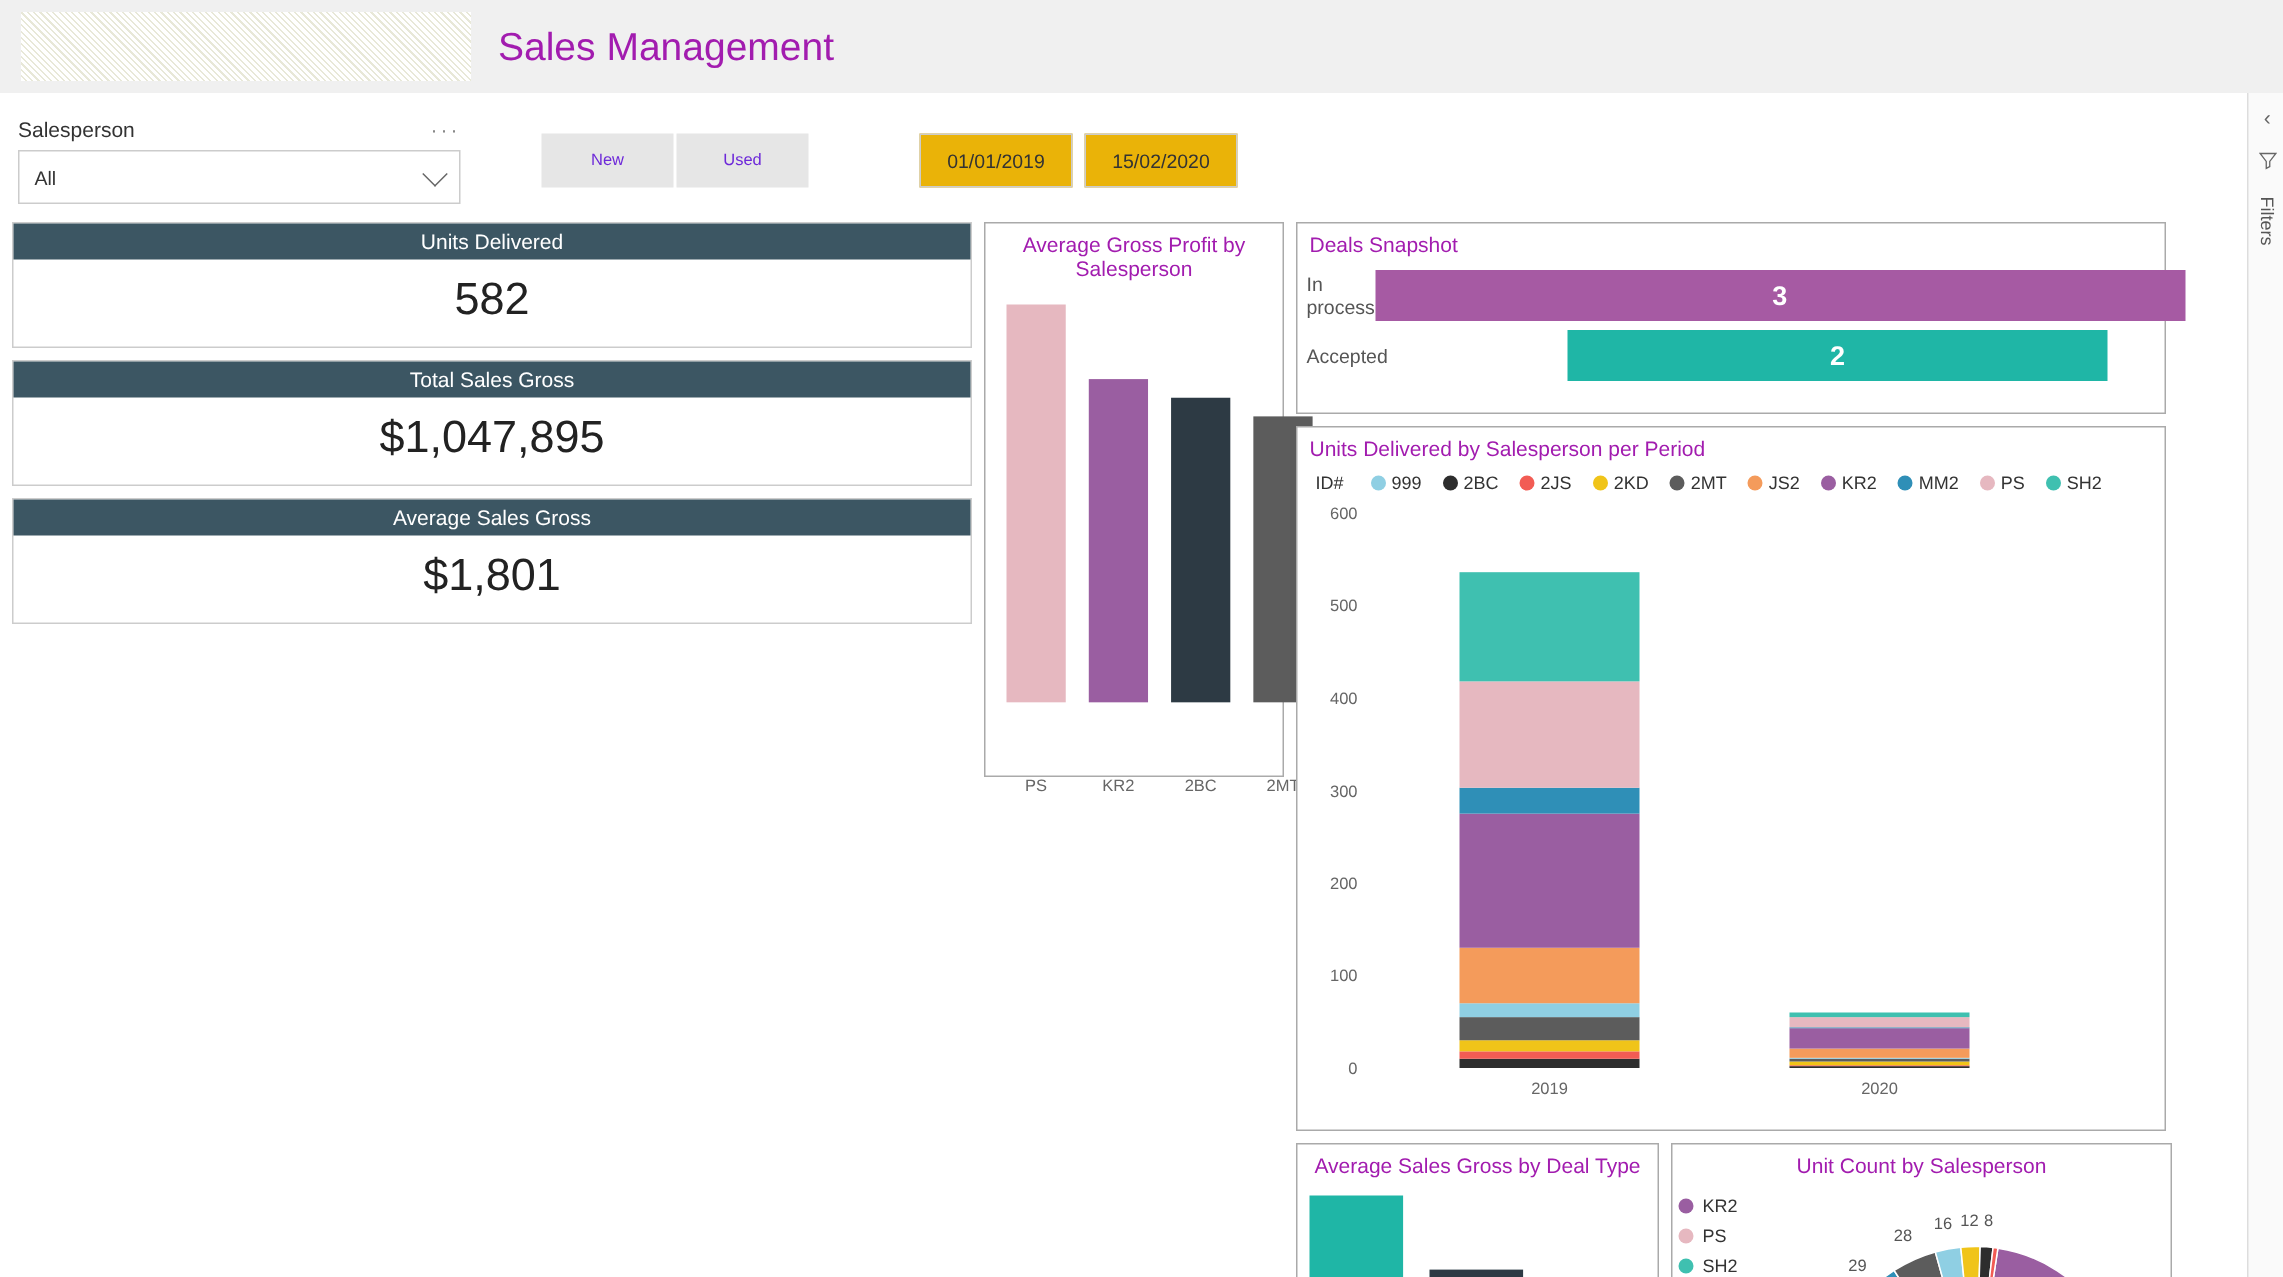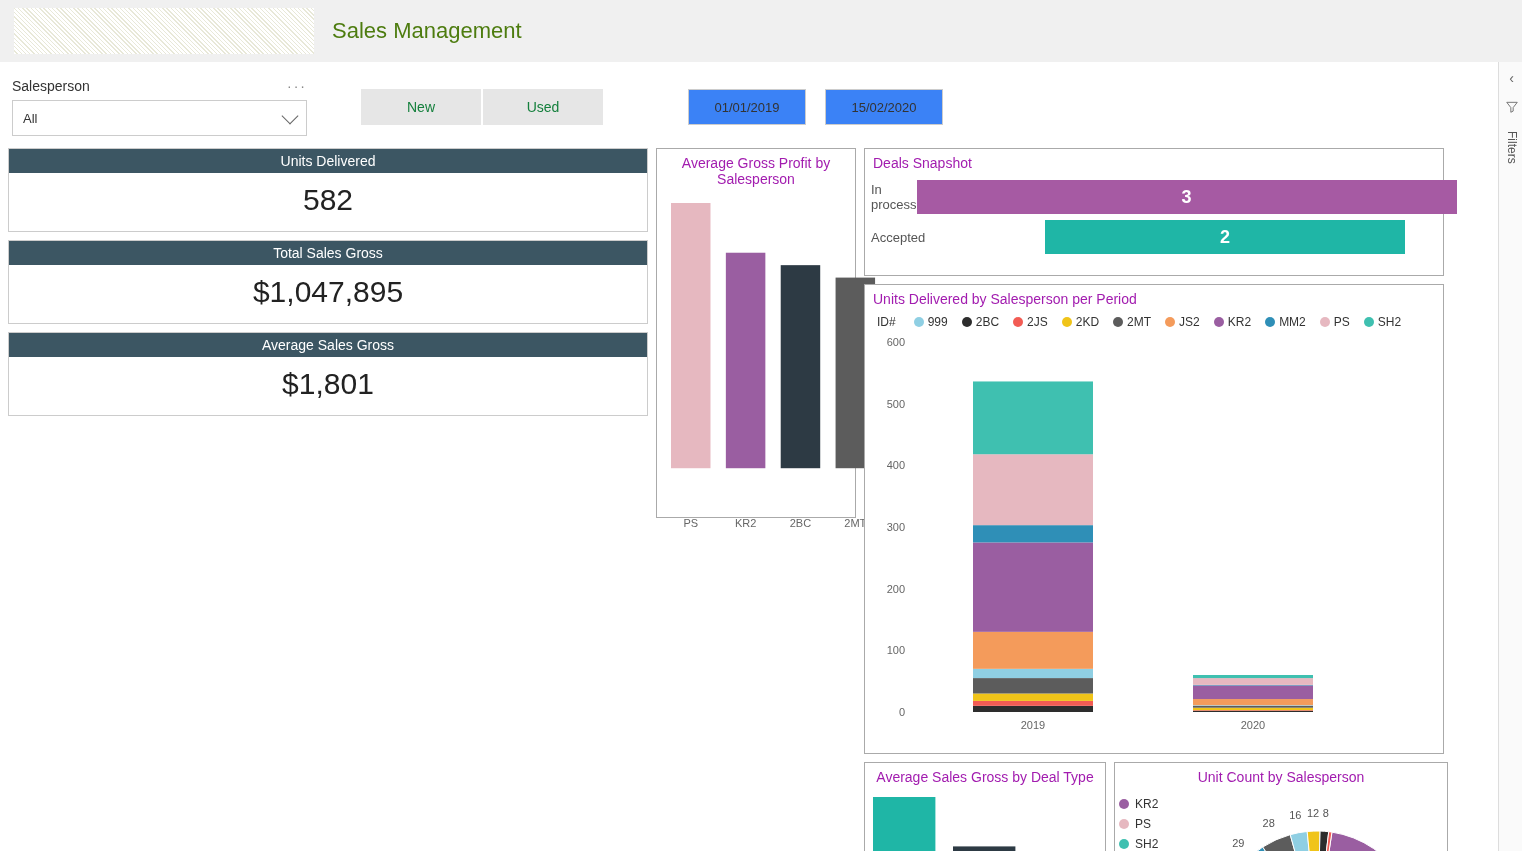--- a/index.html
+++ b/index.html
@@ -1,31 +1,31 @@
 <!DOCTYPE html>
 <html><head>
 <meta charset="utf-8">
 <style>
   * { box-sizing: border-box; margin: 0; padding: 0; }
   body { font-family: "Segoe UI", Arial, sans-serif; font-size: 13px; color: #333; background: #fff; }
   .top-bar { display: flex; align-items: center; height: 62px; background: #f0f0f0; padding: 0 14px; }
   .logo-box { width: 300px; height: 46px; background: repeating-linear-gradient(45deg, #fff, #fff 2px, #e8e8d8 2px, #e8e8d8 3px); margin-right: 18px; }
-  .page-title { font-size: 22px; font-weight: 400; color: #4d7c0f; }
+  .page-title { font-size: 26px; font-weight: 400; color: #a21caf; }
   .content { position: relative; padding: 8px; }
   .filters-row { display: flex; align-items: center; gap: 14px; padding: 8px 4px 12px 4px; }
   .slicer-block { width: 295px; }
   .slicer-label { font-size: 14px; color: #333; margin-bottom: 6px; display:flex; justify-content:space-between; }
   .slicer-dots { color:#888; letter-spacing:2px; cursor:pointer;}
   .slicer-dd { border: 1px solid #ccc; height: 36px; display: flex; align-items: center; justify-content: space-between; padding: 12px 10px; background: #fff; cursor: pointer; }
   .chev { width: 12px; height: 12px; border-right: 1.5px solid #666; border-bottom: 1.5px solid #666; transform: rotate(45deg); margin-top:-4px; }
   .seg { display: flex; margin-left: 40px; }
-  .seg-btn { width: 120px; height: 36px; background: #e6e6e6; display:flex; align-items:center; justify-content:center; font-size:14px; color:#15803d; cursor:pointer; }
+  .seg-btn { width: 88px; height: 36px; background: #e6e6e6; display:flex; align-items:center; justify-content:center; font-size:11px; color:#6d28d9; cursor:pointer; }
   .seg-btn + .seg-btn { margin-left: 2px; }
   .date-pair { display: flex; gap: 8px; margin-left: 60px; }
-  .date-box { border:1px solid #ccc; height:36px; width:118px; display:flex; align-items:center; justify-content:center; font-size:13px; background:#3b82f6; cursor:pointer;margin-left:11px; }
+  .date-box { border:1px solid #ccc; height:36px; width:102px; display:flex; align-items:center; justify-content:center; font-size:13px; background:#eab308; cursor:pointer; }
   .grid { display: grid; grid-template-columns: 640px 200px 580px; grid-template-rows: auto auto; gap: 8px; }
   .card { border: 1px solid #aaa; background:#fff; position:relative; }
   .card-title { font-size: 14px; color: #a21caf; padding: 6px 8px; }
   .card-title.center { text-align:center; }
   
   .deals { height: 128px; }
   .deal-row { display:flex; align-items:center; height:40px; }
   .deal-lbl { width: 90px; padding-left:6px; font-size:13px; color:#555; }
   .deal-bar { height: 34px; display:flex; align-items:center; justify-content:center; color:#fff; font-weight:600; font-size:18px; }
   

